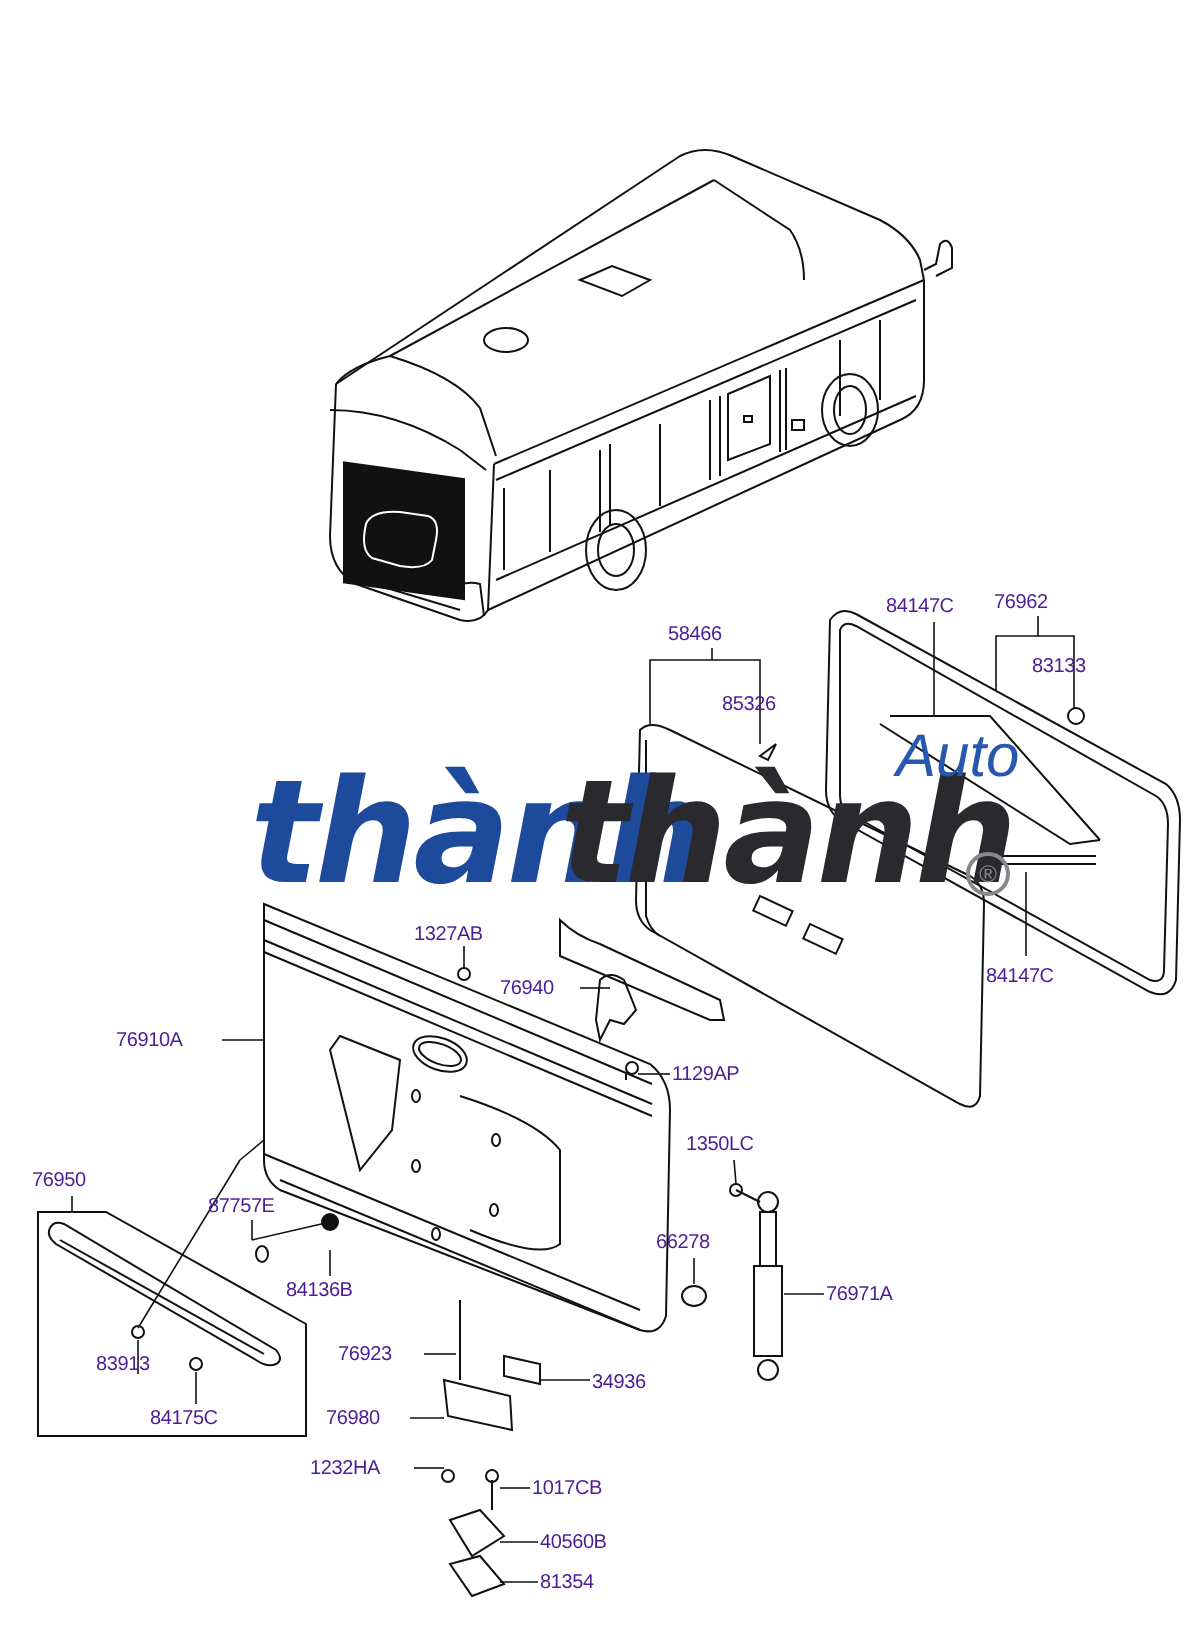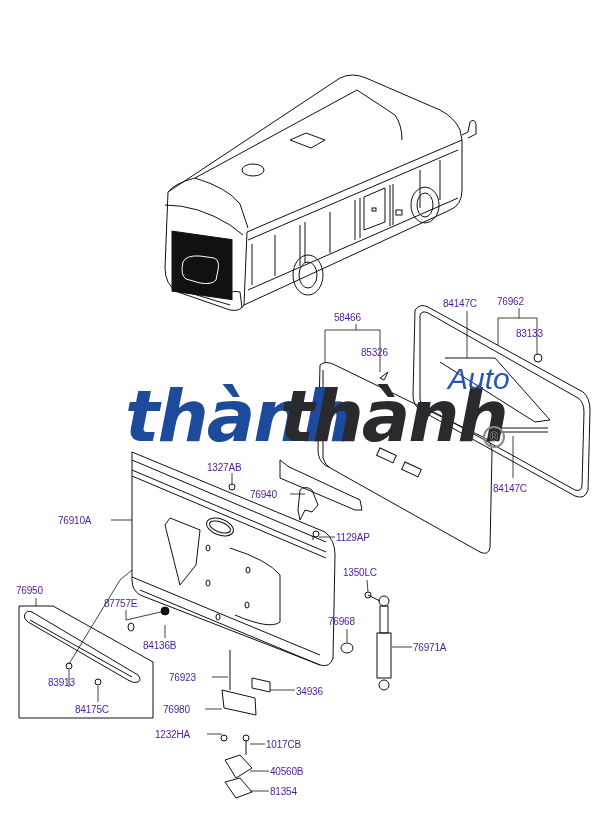--- a/index.html
+++ b/index.html
@@ -190,21 +190,21 @@
   <span class="lbl" style="left:497px;top:295px">76962</span>
   <span class="lbl" style="left:516px;top:327px">83133</span>
   <span class="lbl" style="left:493px;top:482px">84147C</span>
   <span class="lbl" style="left:207px;top:461px">1327AB</span>
   <span class="lbl" style="left:250px;top:488px">76940</span>
   <span class="lbl" style="left:336px;top:531px">1129AP</span>
   <span class="lbl" style="left:58px;top:514px">76910A</span>
   <span class="lbl" style="left:343px;top:566px">1350LC</span>
   <span class="lbl" style="left:16px;top:584px">76950</span>
   <span class="lbl" style="left:104px;top:597px">87757E</span>
-  <span class="lbl" style="left:328px;top:615px">76968</span>
+  <span class="lbl" style="left:328px;top:615px">66278</span>
   <span class="lbl" style="left:143px;top:639px">84136B</span>
   <span class="lbl" style="left:413px;top:641px">76971A</span>
   <span class="lbl" style="left:169px;top:671px">76923</span>
   <span class="lbl" style="left:296px;top:685px">34936</span>
   <span class="lbl" style="left:48px;top:676px">83913</span>
   <span class="lbl" style="left:75px;top:703px">84175C</span>
   <span class="lbl" style="left:163px;top:703px">76980</span>
   <span class="lbl" style="left:155px;top:728px">1232HA</span>
   <span class="lbl" style="left:266px;top:738px">1017CB</span>
   <span class="lbl" style="left:270px;top:765px">40560B</span>

